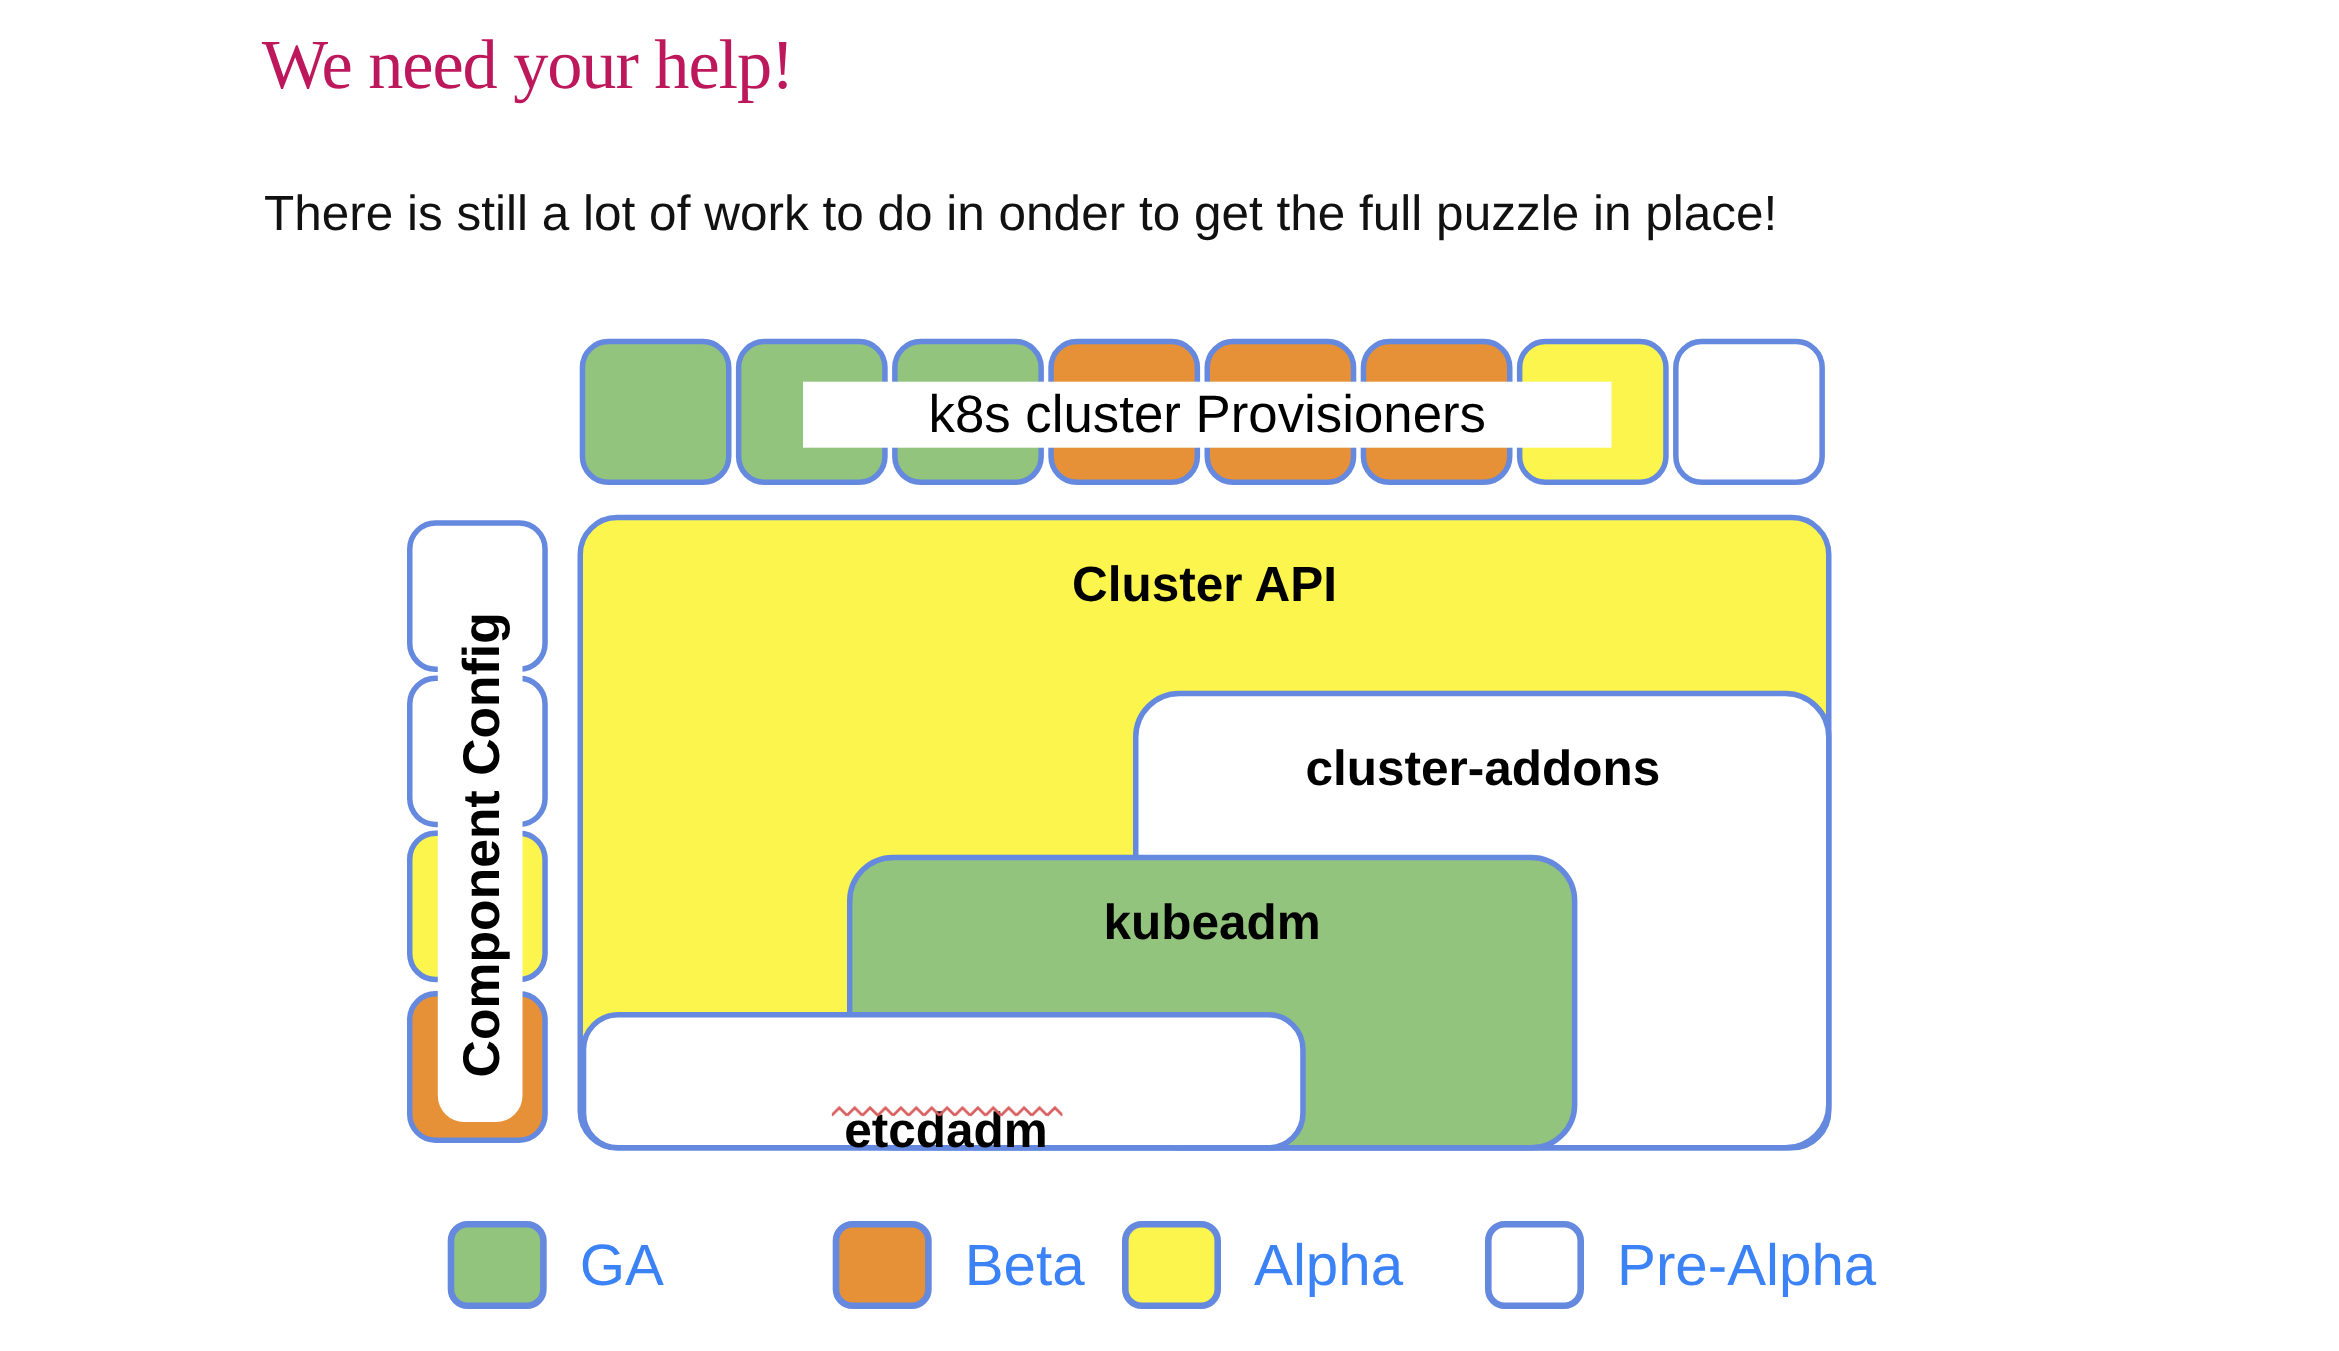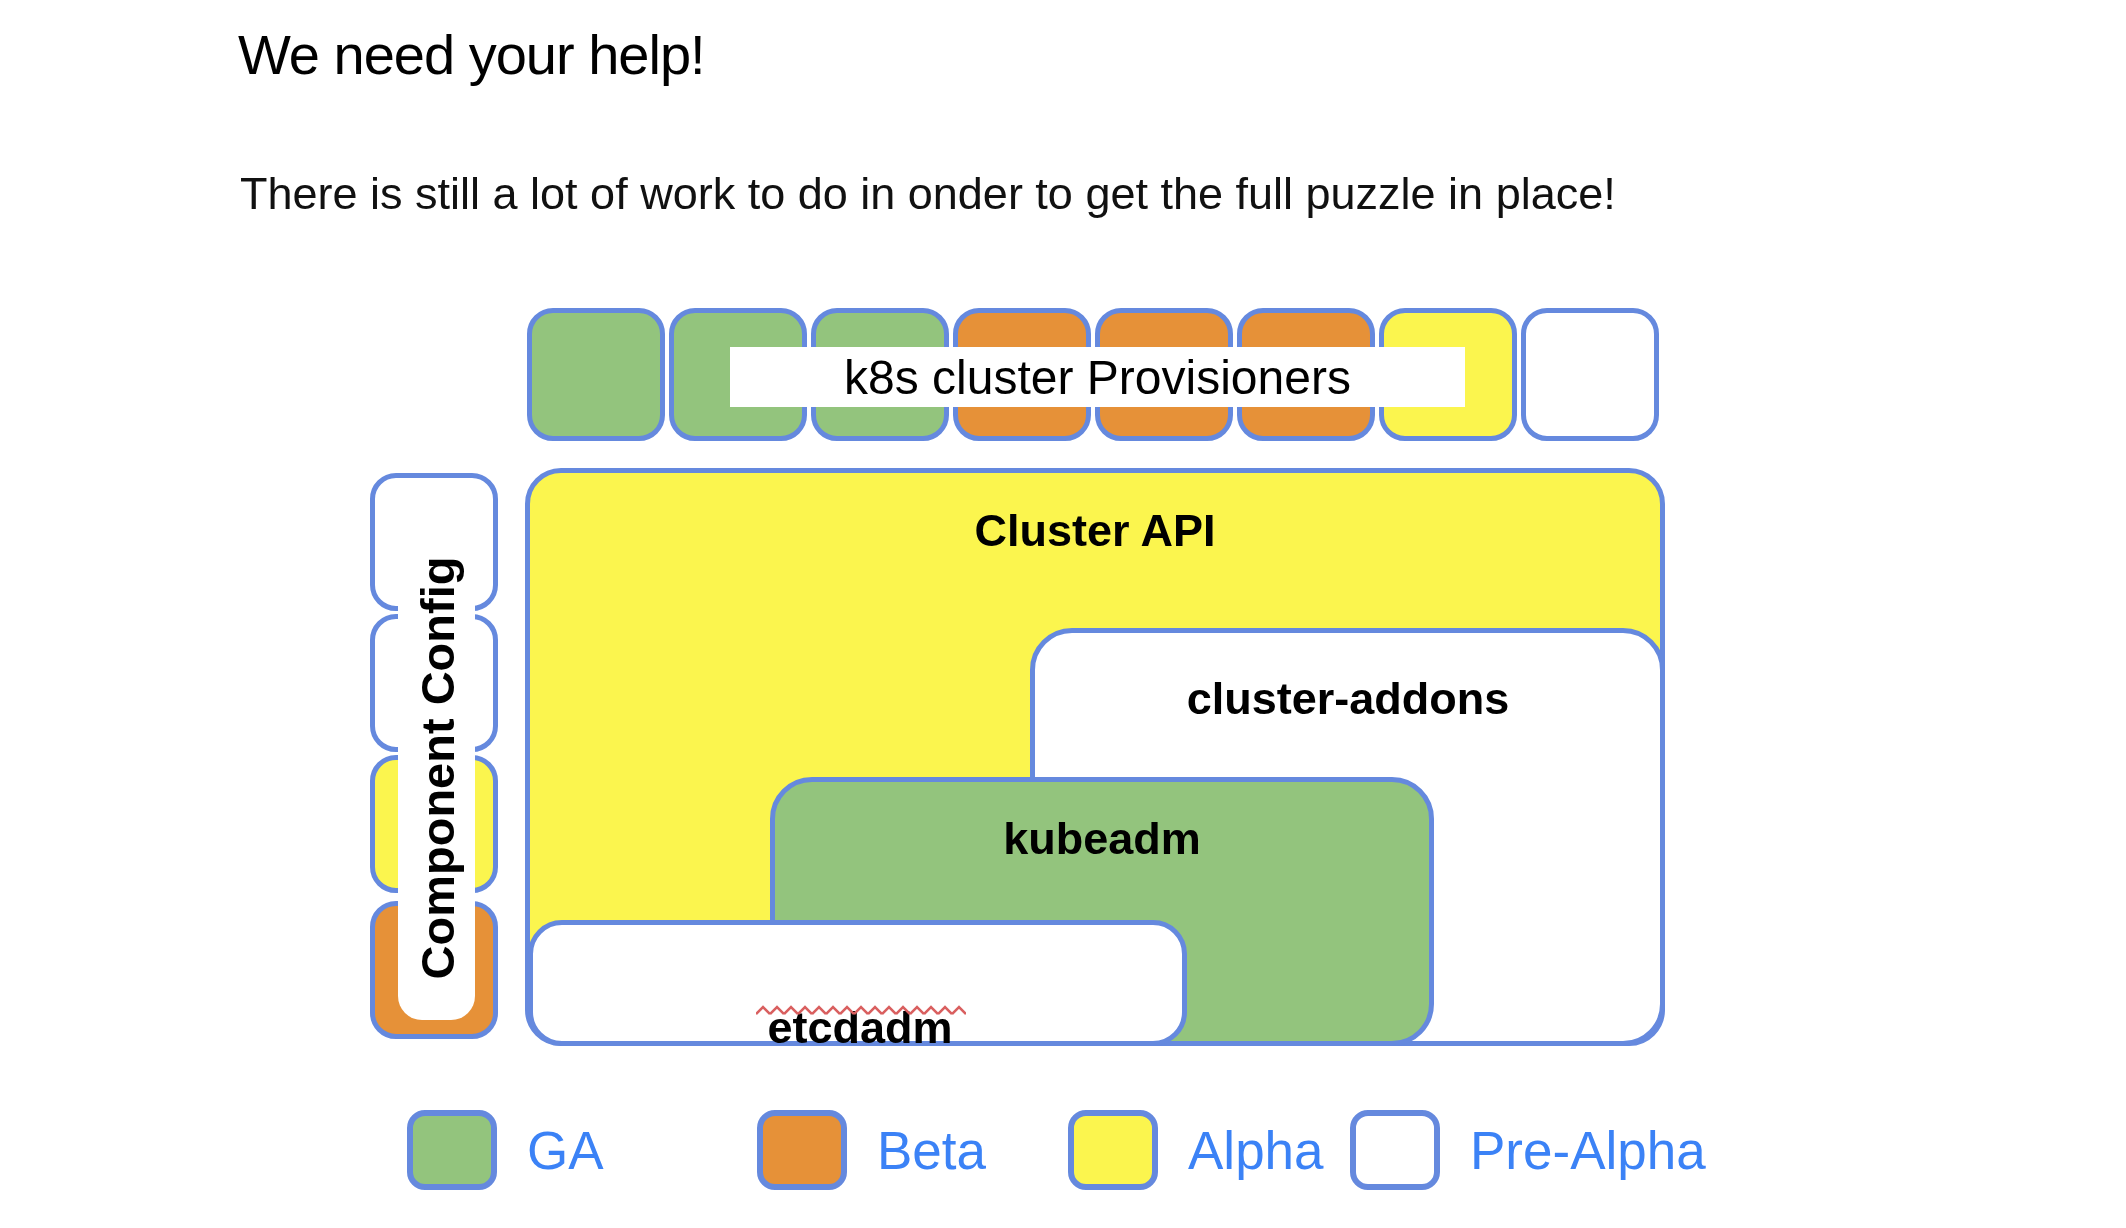--- a/index.html
+++ b/index.html
@@ -10,22 +10,22 @@
   body {
     width: 2126px; height: 1228px;
     font-family: "Liberation Sans", "DejaVu Sans", sans-serif;
     color: #000;
     overflow: hidden;
   }
   .page { position: relative; width: 2126px; height: 1228px; background: #fff; }
 
   .title {
     position: absolute; left: 238px; top: 22px;
-    font-size: 56px; font-weight: 400; color: #000000;
-    white-space: nowrap; letter-spacing: -1px;
+    font-size: 64px; font-weight: 400; color: #be185d;
+    white-space: nowrap; letter-spacing: -1px; font-family: Liberation Serif, serif;
   }
   .subtitle {
     position: absolute; left: 240px; top: 168px;
     font-size: 45px; font-weight: 400; color: #111;
     white-space: nowrap;
   }
 
   
   .sq {
     position: absolute;
@@ -87,21 +87,21 @@
   }
   .legend-swatch {
     width: 90px; height: 80px;
     border: 6px solid var(--bb);
     border-radius: 18px;
     background: #fff;
     flex: 0 0 auto;
   }
   .li-ga       { left: 407px; }
   .li-beta     { left: 720px; margin-left: 37px; }
-  .li-alpha    { left: 1036px; padding-left: 32px; }
+  .li-alpha    { left: 988px; padding-left: 32px; }
   .li-prealpha { left: 1350px; }
 </style>
 </head>
 <body>
 
 <div class="page">
 
   <div class="title">We need your help!</div>
   <div class="subtitle">There is still a lot of work to do in onder to get the full puzzle in place!</div>
 

